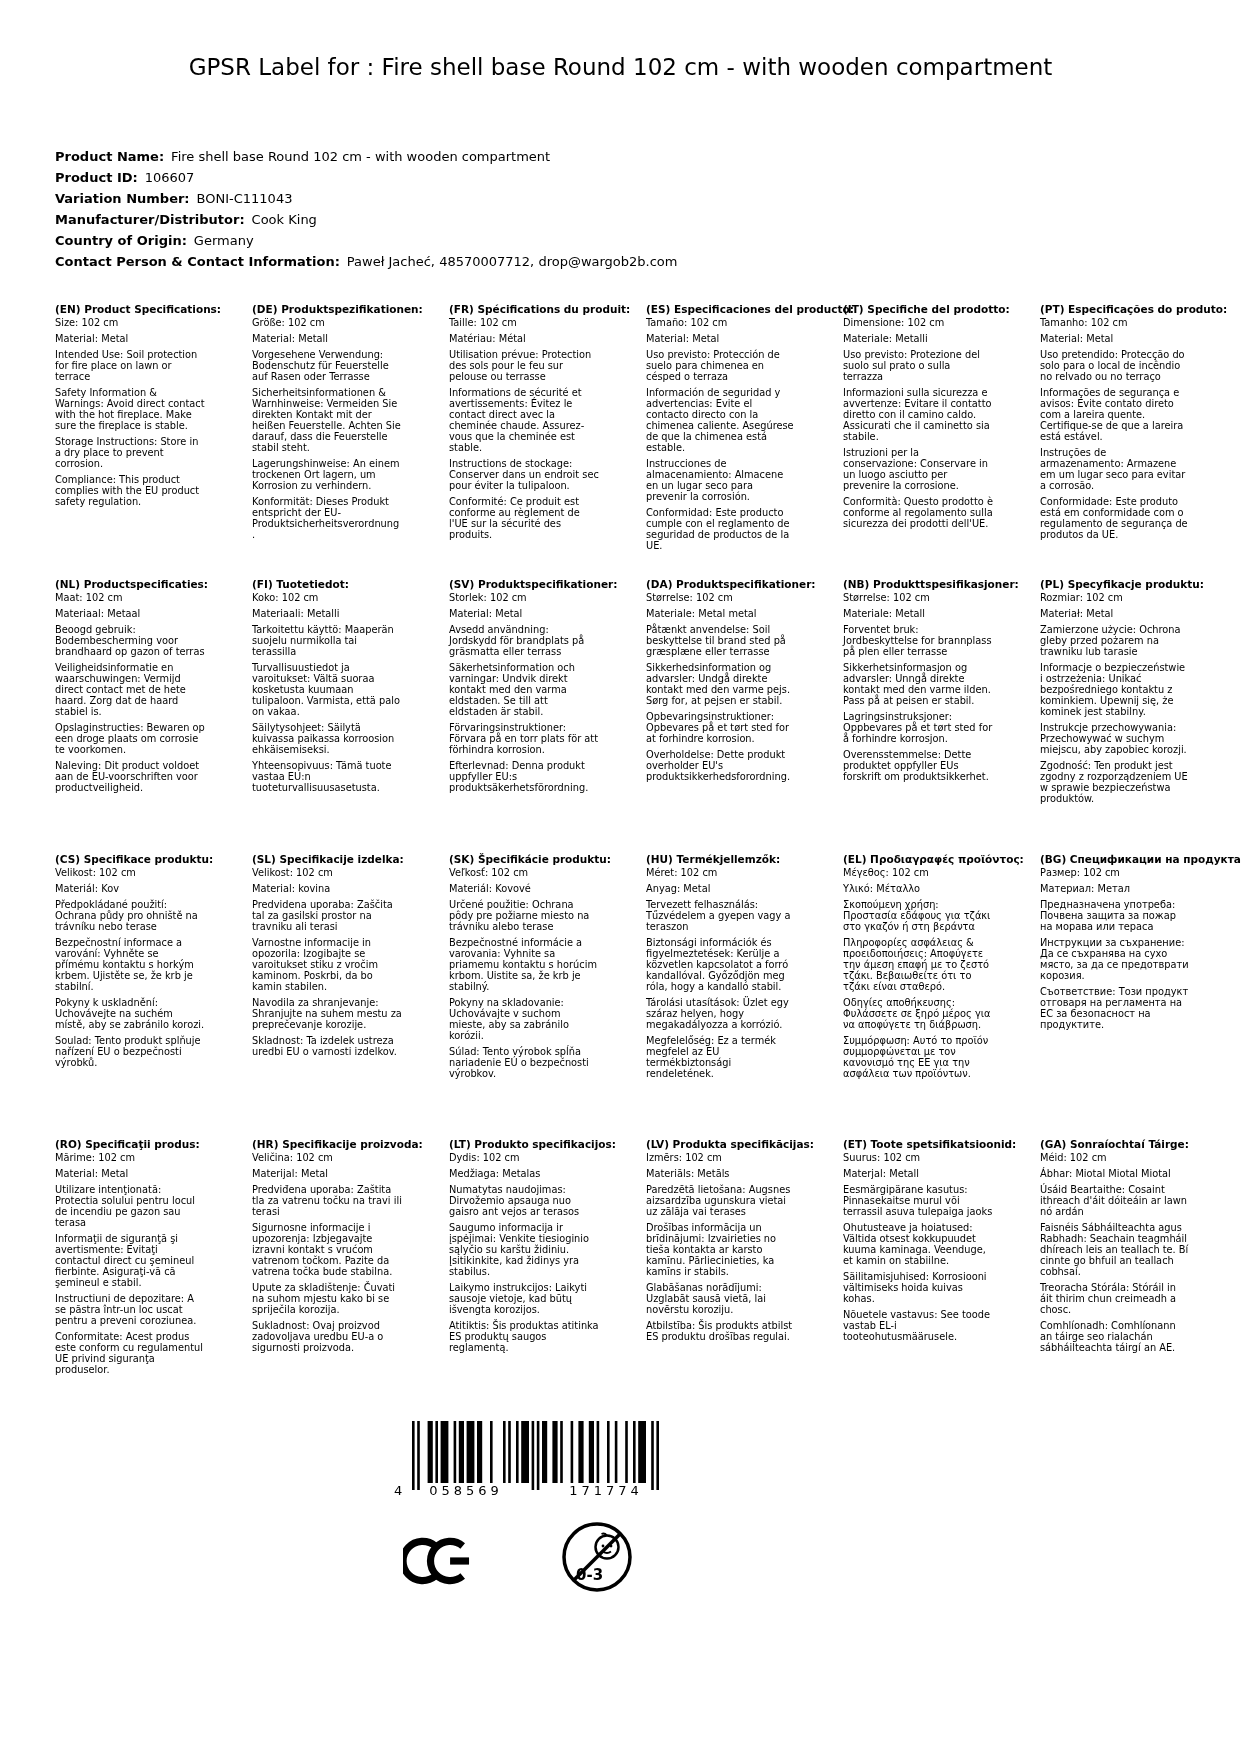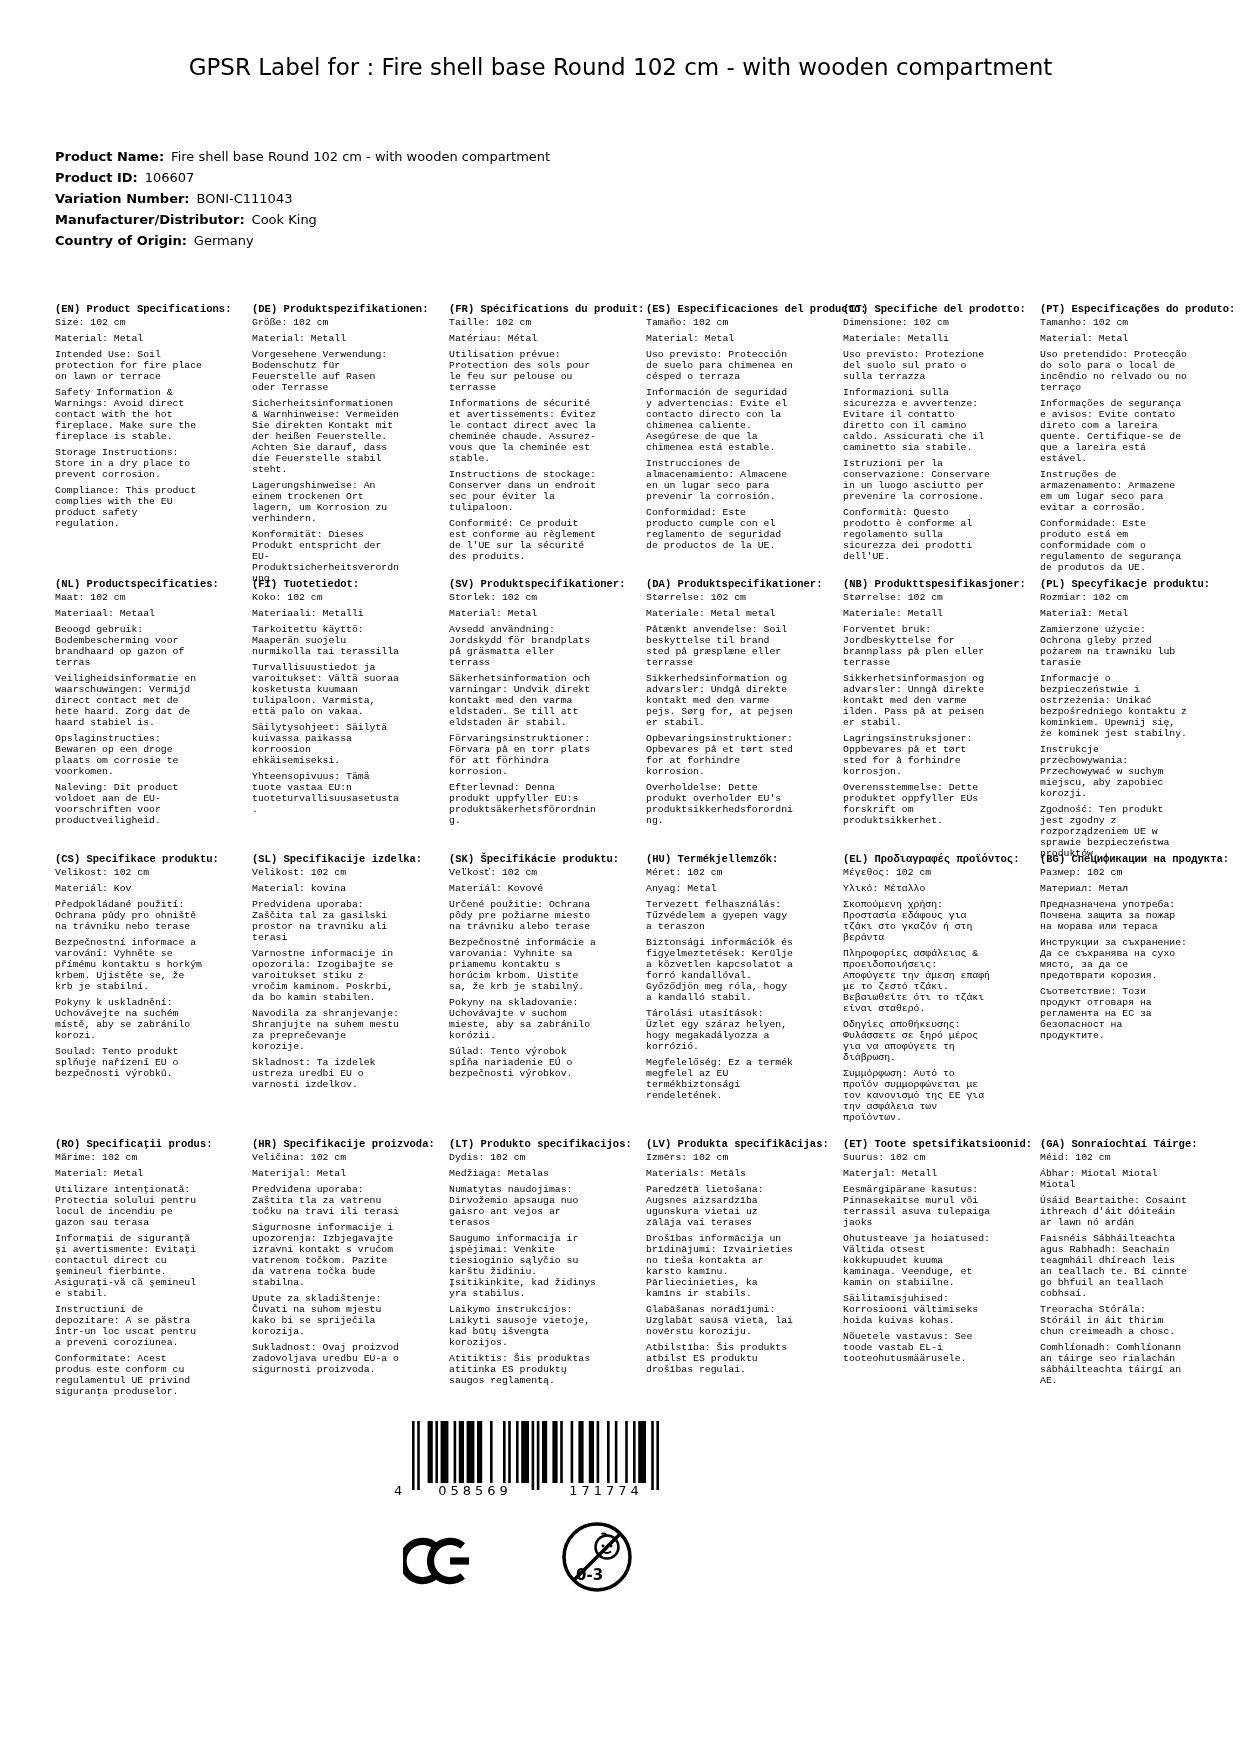--- a/index.html
+++ b/index.html
@@ -14,45 +14,46 @@
   }
   .product-info{position:absolute;left:55px;top:146px;font-size:13px;line-height:21px;}
   .info-line .label{font-weight:bold;}
   .info-line .value{margin-left:7px;}
 
   .specs-grid{
     position:absolute;left:55px;top:303px;
     display:grid;grid-template-columns:repeat(6,150px);column-gap:47px;
     grid-template-rows:275px 275px 285px auto;
   }
-  .spec-block{overflow:visible;font-family:Liberation Mono, monospace;}
+  .spec-block{overflow:visible;}
   .spec-head{font-size:10.5px;font-weight:bold;white-space:nowrap;margin:0 0 2px 0;}
   .spec-p{font-size:9.8px;line-height:11px;margin:0 0 5px 0;overflow-wrap:break-word;}
 
   .barcode{position:absolute;left:412px;top:1421px;width:247px;height:100px;}
   .bc-digit{position:absolute;top:62px;font-size:13px;letter-spacing:4px;}
   .bc-first{left:-18px;letter-spacing:0;}
-  .bc-left{left:17px;width:92px;text-align:center;}
+  .bc-left{left:8px;width:92px;text-align:center;}
   .bc-right{left:148px;width:92px;text-align:center;}
 
   .ce{position:absolute;left:403px;top:1528px;}
   .age{position:absolute;left:560px;top:1520px;}
   svg{display:block;}
 </style>
 </head>
 <body>
 
 <h1 class="title">GPSR Label for : Fire shell base Round 102 cm - with wooden compartment</h1>
 
 <div class="product-info">
     <div class="info-line"><span class="label">Product Name:</span><span class="value">Fire shell base Round 102 cm - with wooden compartment</span></div>
     <div class="info-line"><span class="label">Product ID:</span><span class="value">106607</span></div>
     <div class="info-line"><span class="label">Variation Number:</span><span class="value">BONI-C111043</span></div>
     <div class="info-line"><span class="label">Manufacturer/Distributor:</span><span class="value">Cook King</span></div>
     <div class="info-line"><span class="label">Country of Origin:</span><span class="value">Germany</span></div>
+    <div class="info-line"><span class="label">Contact Person &amp; Contact Information:</span><span class="value">Paweł Jacheć, 48570007712, drop@wargob2b.com</span></div>
   </div>
 
 <div class="specs-grid">
     <div class="spec-block">
       <div class="spec-head">(EN) Product Specifications:</div>
       <p class="spec-p">Size: 102 cm</p>
       <p class="spec-p">Material: Metal</p>
       <p class="spec-p">Intended Use: Soil protection for fire place on lawn or terrace</p>
       <p class="spec-p">Safety Information &amp; Warnings: Avoid direct contact with the hot fireplace. Make sure the fireplace is stable.</p>
       <p class="spec-p">Storage Instructions: Store in a dry place to prevent corrosion.</p>

